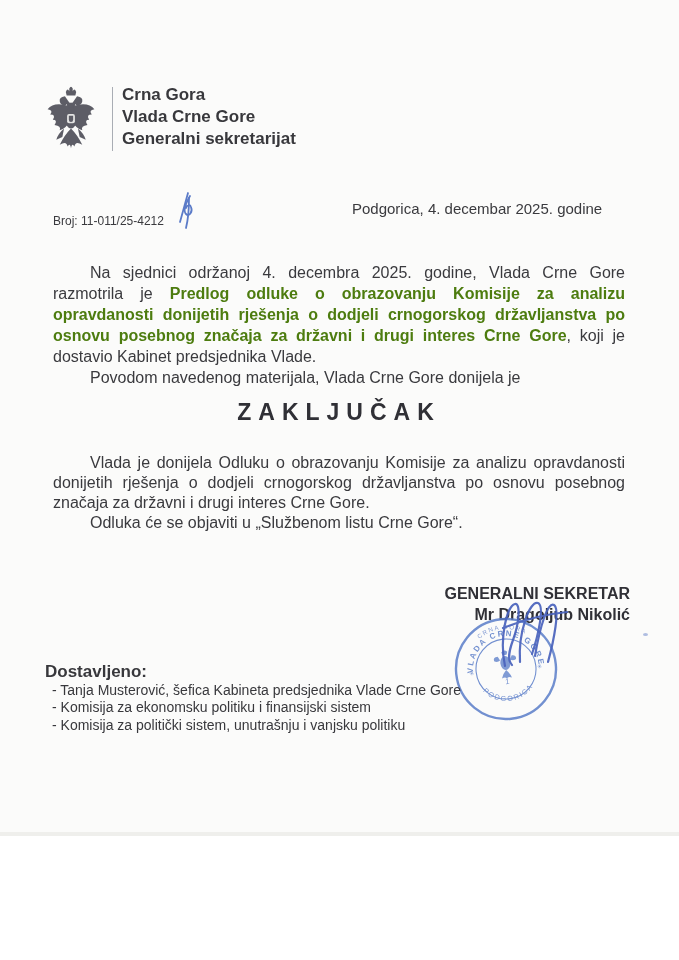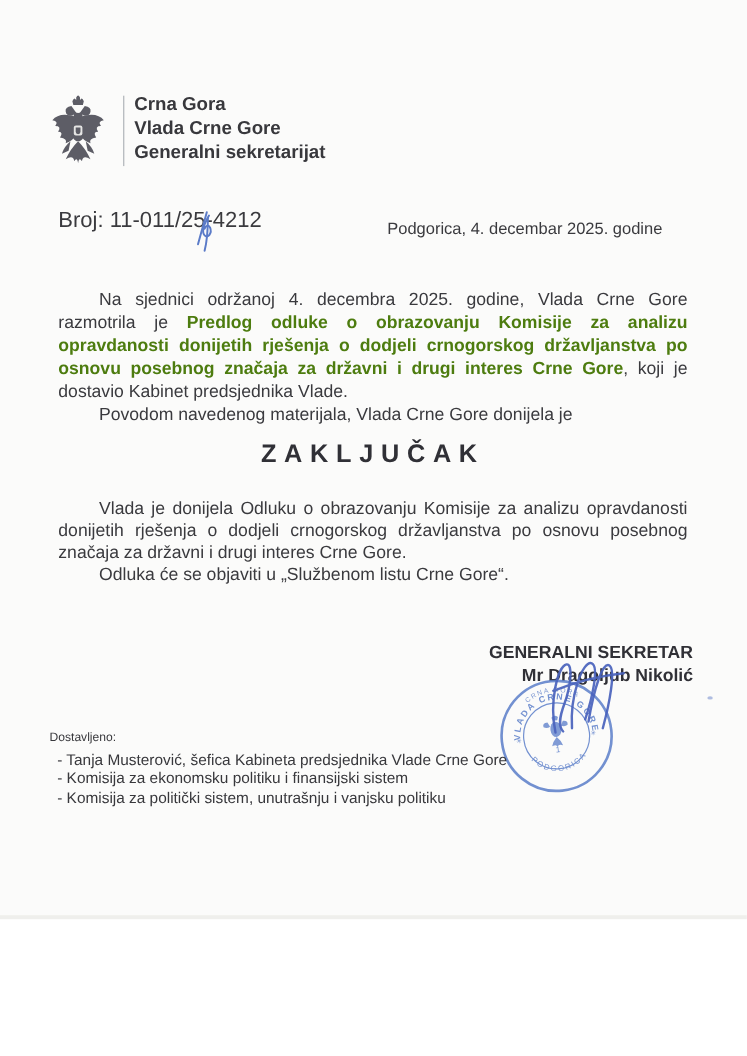--- a/index.html
+++ b/index.html
@@ -18,21 +18,21 @@
     content:"";position:absolute;left:0;bottom:0;width:100%;height:4px;
     background:#efefec;
   }
 
   
   .coa{position:absolute;left:45px;top:84px;width:52px;height:68px;}
   .hdr-divider{position:absolute;left:112px;top:87px;width:1px;height:64px;background:#a9adb4;}
   .hdr-text{position:absolute;left:122px;top:84px;font-size:17px;font-weight:bold;line-height:22px;color:#38383c;}
 
   
-  .ref-number{position:absolute;left:53px;top:189px;font-size:20px;}
+  .ref-number{position:absolute;left:53px;top:214px;font-size:12px;}
   .hand-suffix{position:absolute;left:176px;top:190px;width:22px;height:40px;}
   .ref-date{position:absolute;left:352px;top:200px;font-size:15px;}
 
   
   .doc-body{position:absolute;left:53px;top:262px;width:572px;font-size:16px;line-height:21px;text-align:justify;}
   .doc-body p{margin:0;text-indent:37px;}
   .doc-body .bold{font-weight:bold;color:#4d7c0f;}
   .heading{
     margin:14px 0 30px 0 !important;text-indent:0 !important;text-align:center;
     font-weight:bold;font-size:23px;letter-spacing:7px;color:#303036;
@@ -45,21 +45,21 @@
 
   
   .stamp{position:absolute;left:453px;top:616px;width:106px;height:106px;
     transform:rotate(-6deg);opacity:.85;}
   .signature-ink{position:absolute;left:489px;top:596px;width:92px;height:78px;}
   .ink-speck{position:absolute;left:643px;top:633px;width:5px;height:3px;
     background:#8fa3d6;border-radius:50%;opacity:.7;}
 
   
   .dist{position:absolute;left:45px;top:663px;font-size:14px;line-height:17.5px;color:#38383c;}
-  .dist-label{font-weight:normal;font-size:11px;margin-bottom:1px;}
+  .dist-label{font-weight:bold;font-size:17px;margin-bottom:1px;}
   .dist-items{margin-left:7px;}
 </style>
 </head>
 <body>
 
 <div class="page">
 
   <svg class="coa" viewBox="0 0 60 76" aria-hidden="true">
     <g fill="#5d5d66">
       <path d="M24,8 Q26,3 28,7 L28,4 Q30,0 32,4 L32,7 Q34,3 36,8 L35,12 L25,12 Z"></path>

